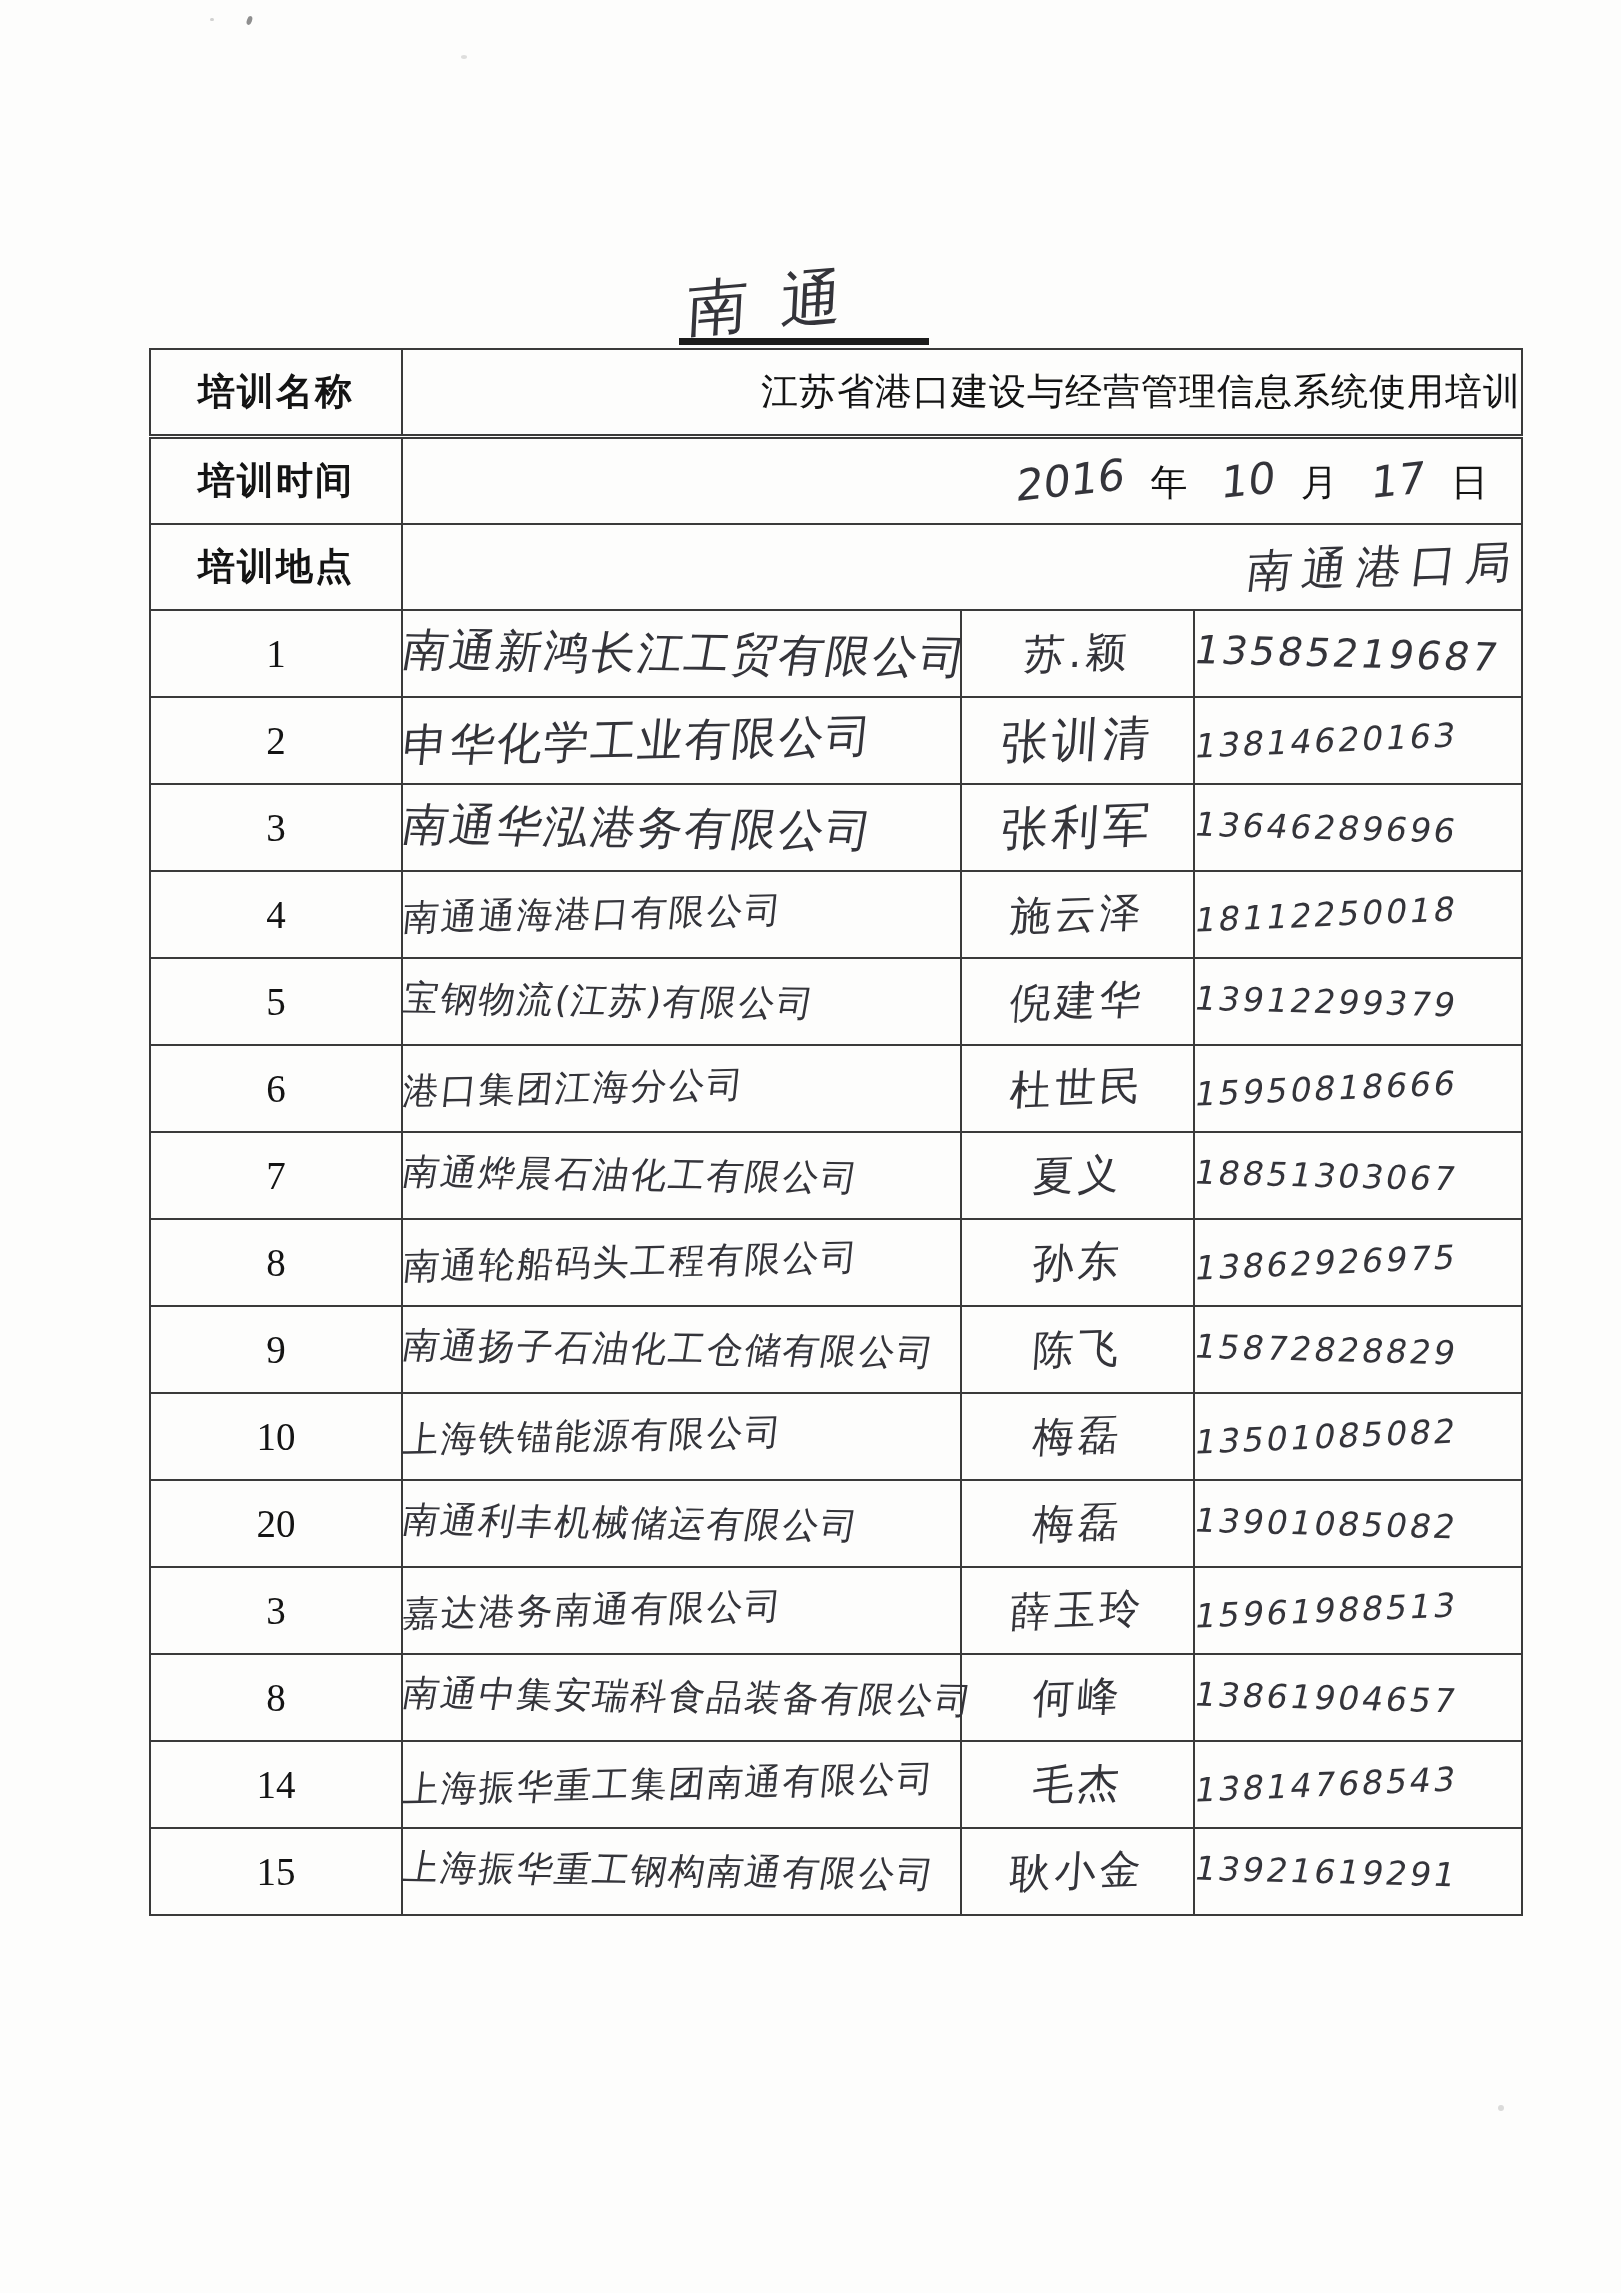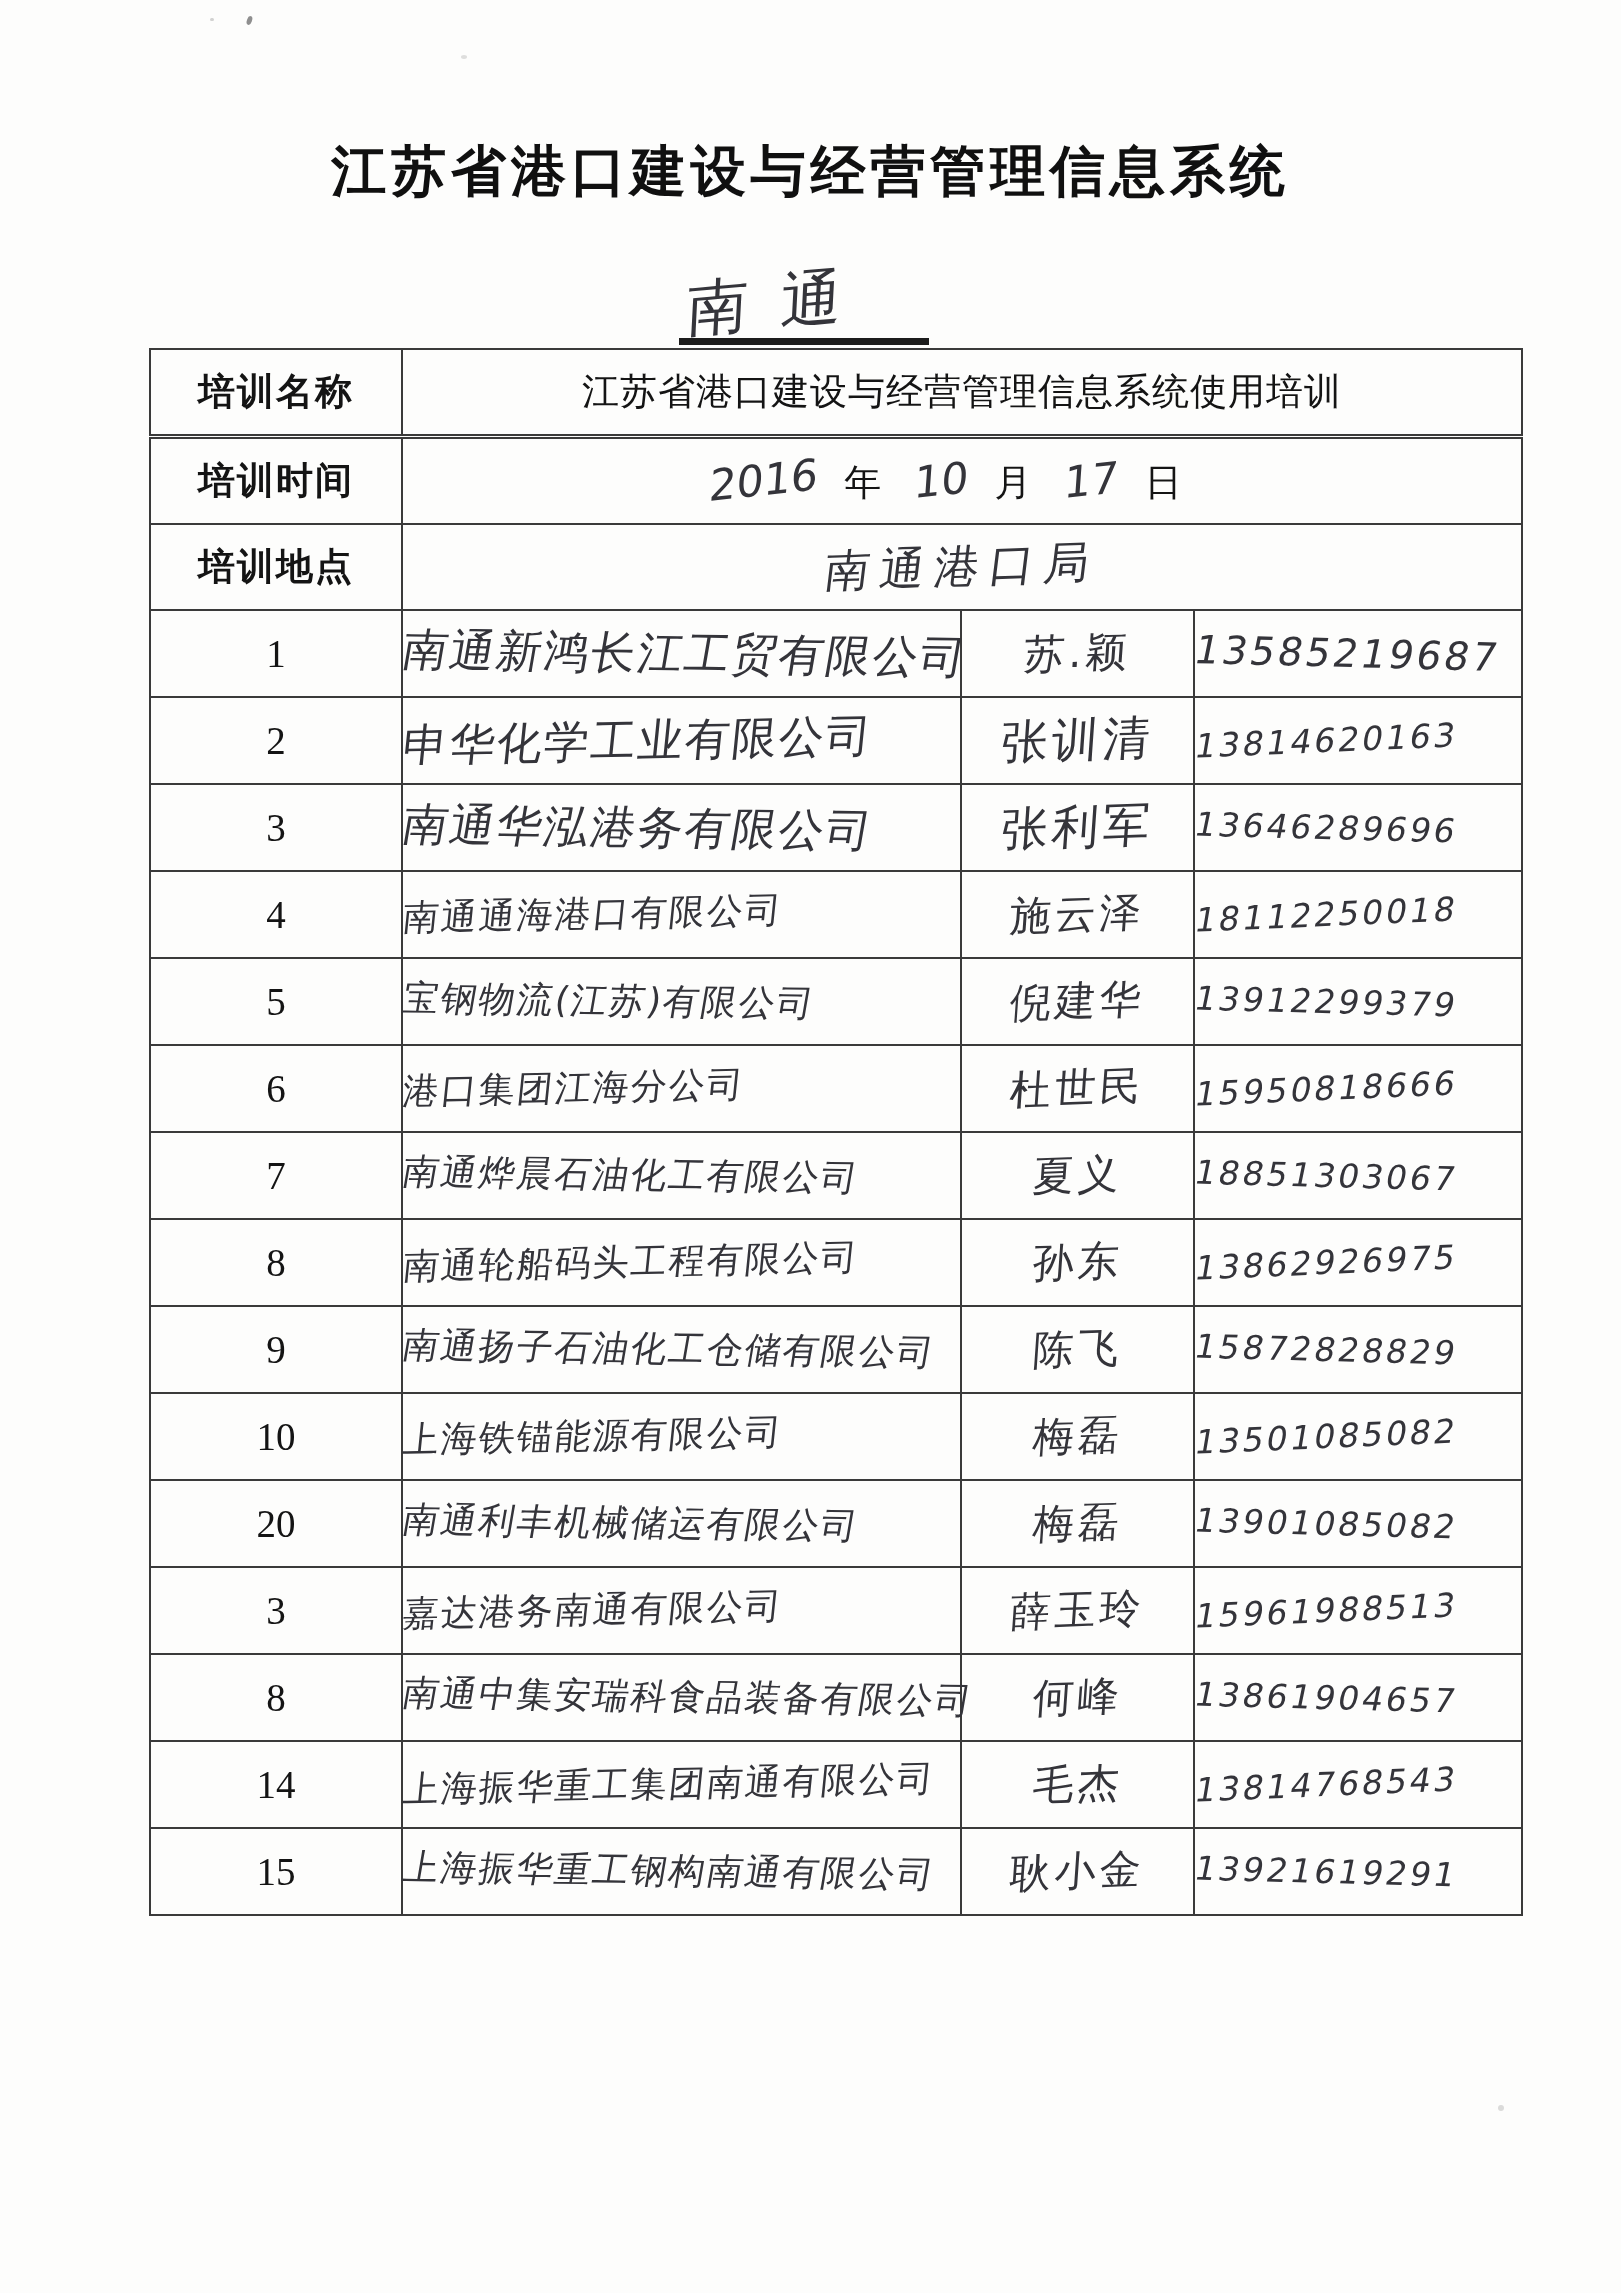--- a/index.html
+++ b/index.html
@@ -64,21 +64,21 @@
     vertical-align:middle;
     overflow:visible;
   }
   tr.r-info td{height:84px;}
   tr.r-info td.dbl{border-bottom:5.9px double #3a3a3a;}
   tr.r-place td{height:84px;}
   td.lbl{
     text-align:center;
     font-size:37px;font-weight:600;letter-spacing:2px;
   }
-  td.val{padding-left:31px;text-align:center;}
+  td.val{padding-left:31px;text-align:right;}
   .printed-val{font-size:37px;letter-spacing:1px;}
   .hw-place{
     display:inline-block;font-size:45px;letter-spacing:9.8px;
     transform:rotate(-2deg) skewX(-9deg);
   }
   .hw-date{
     display:inline-block;font-size:43px;
     transform:rotate(-6deg) skewX(-10deg);
     margin-right:25.5px;
   }
@@ -115,21 +115,20 @@
 </head>
 <body>
 
 <div class="page">
 
   <div class="speck s1"></div>
   <div class="speck s2"></div>
   <div class="speck s3"></div>
   <div class="speck s4"></div>
 
-  <div class="doc-title">江苏省港口建设与经营管理信息系统</div>
 
   <div class="subtitle">
     <span class="blank-line">
       <span class="hw hw-city">南通</span>
     </span>
   </div>
 
   <table class="signin">
     <colgroup>
       <col style="width:252px">

